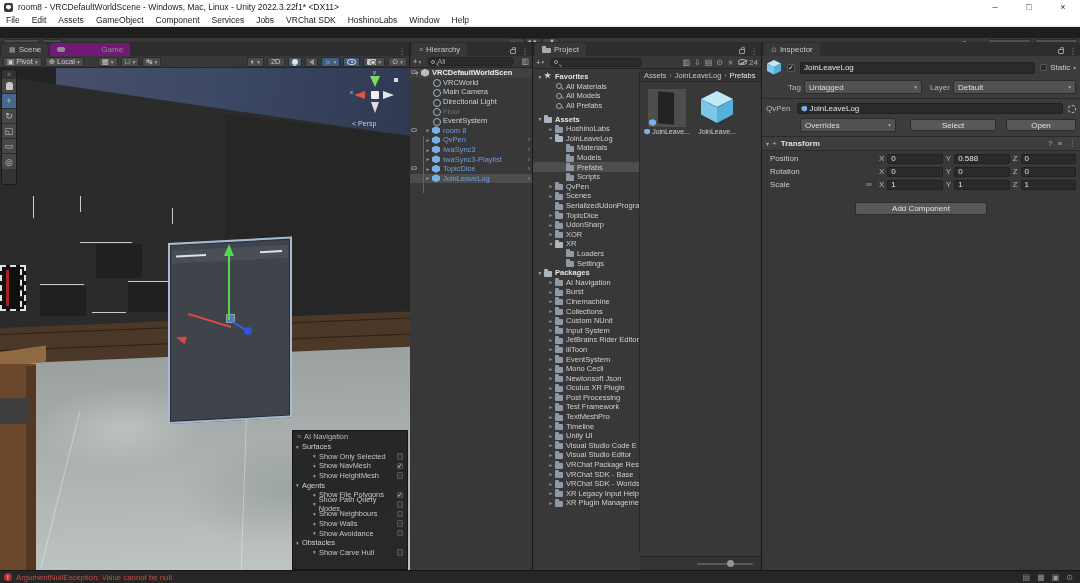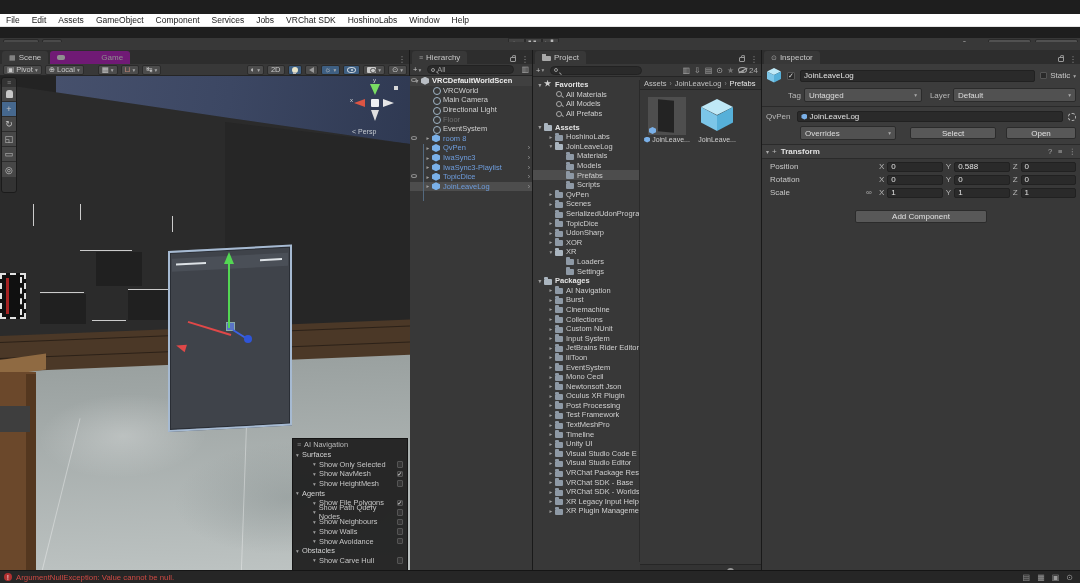--- a/index.html
+++ b/index.html
@@ -28,21 +28,21 @@
   .play-group { position:absolute; left:508px; display:flex; }
   .play-btn { width:17px; height:12px; background:#434343; border:1px solid #2b2b2b; display:flex;
     align-items:center; justify-content:center; font-size:7px; color:#b8b8b8; }
   .tb-right { position:absolute; right:2px; display:flex; align-items:center; }
   .dd { background:#515151; border:1px solid #2b2b2b; border-radius:2px; height:11px; display:flex;
     align-items:center; padding:0 4px; margin-left:4px; color:#ddd; font-size:8px; }
   .dd .car { margin-left:6px; font-size:6px; color:#aaa; }
 
   
   #workspace { left:0; top:42px; width:1080px; height:528px; background:#383838; }
-  .panel { position:absolute; top:8px; height:528px; border-right:1px solid #191919; background:#383838; }
+  .panel { position:absolute; top:0; height:528px; border-right:1px solid #191919; background:#383838; }
   .tabbar { position:absolute; left:0; top:0; right:0; height:14px; background:#2d2d2d; display:flex; align-items:flex-end; }
   .tab { height:13px; display:flex; align-items:center; padding:0 7px; font-size:8px; color:#c8c8c8;
     background:#383838; border-radius:3px 3px 0 0; margin-left:2px; }
   .tab.inactive { background:#701a75; color:#8f8f8f;gap:33px; }
   .tab .tico { margin-right:3px; font-size:7px; color:#9f9f9f; }
   .tab-tools { margin-left:auto; display:flex; align-items:center; padding-right:3px; color:#9a9a9a; font-size:8px; }
   .lock { width:6px; height:5px; border:1px solid #9a9a9a; border-radius:1px; position:relative; margin-right:5px; }
   .lock::before { content:""; position:absolute; left:1px; top:-3px; width:2px; height:2px; border:1px solid #9a9a9a; border-bottom:none; border-radius:2px 2px 0 0; }
   .kebab { font-size:8px; }
 
@@ -261,20 +261,29 @@
   .i-cam::before { content:""; position:absolute; left:3px; top:1px; width:3.5px; height:3.5px; border:1px solid #555; border-radius:50%; }
   .mini-folder { position:relative; width:9px; height:7px; margin-right:3px; }
   .mini-folder::before { content:""; position:absolute; left:0; top:2px; width:9px; height:5px; background:#a9a9a9; border-radius:1px; }
   .mini-folder::after { content:""; position:absolute; left:0; top:0; width:4px; height:2.5px; background:#a9a9a9; }
 </style>
 </head>
 <body>
 
 <div id="app">
 
+  <div id="titlebar" class="abs">
+    <span class="unity-logo"></span>
+    <span>room8 - VRCDefaultWorldScene - Windows, Mac, Linux - Unity 2022.3.22f1* &lt;DX11&gt;</span>
+    <span class="win-btns">
+      <span class="win-btn">–</span>
+      <span class="win-btn">□</span>
+      <span class="win-btn">×</span>
+    </span>
+  </div>
 
   <div id="menubar" class="abs">
 
   <span class="menu-item">File</span>
       <span class="menu-item">Edit</span>
       <span class="menu-item">Assets</span>
       <span class="menu-item">GameObject</span>
       <span class="menu-item">Component</span>
       <span class="menu-item">Services</span>
       <span class="menu-item">Jobs</span>

